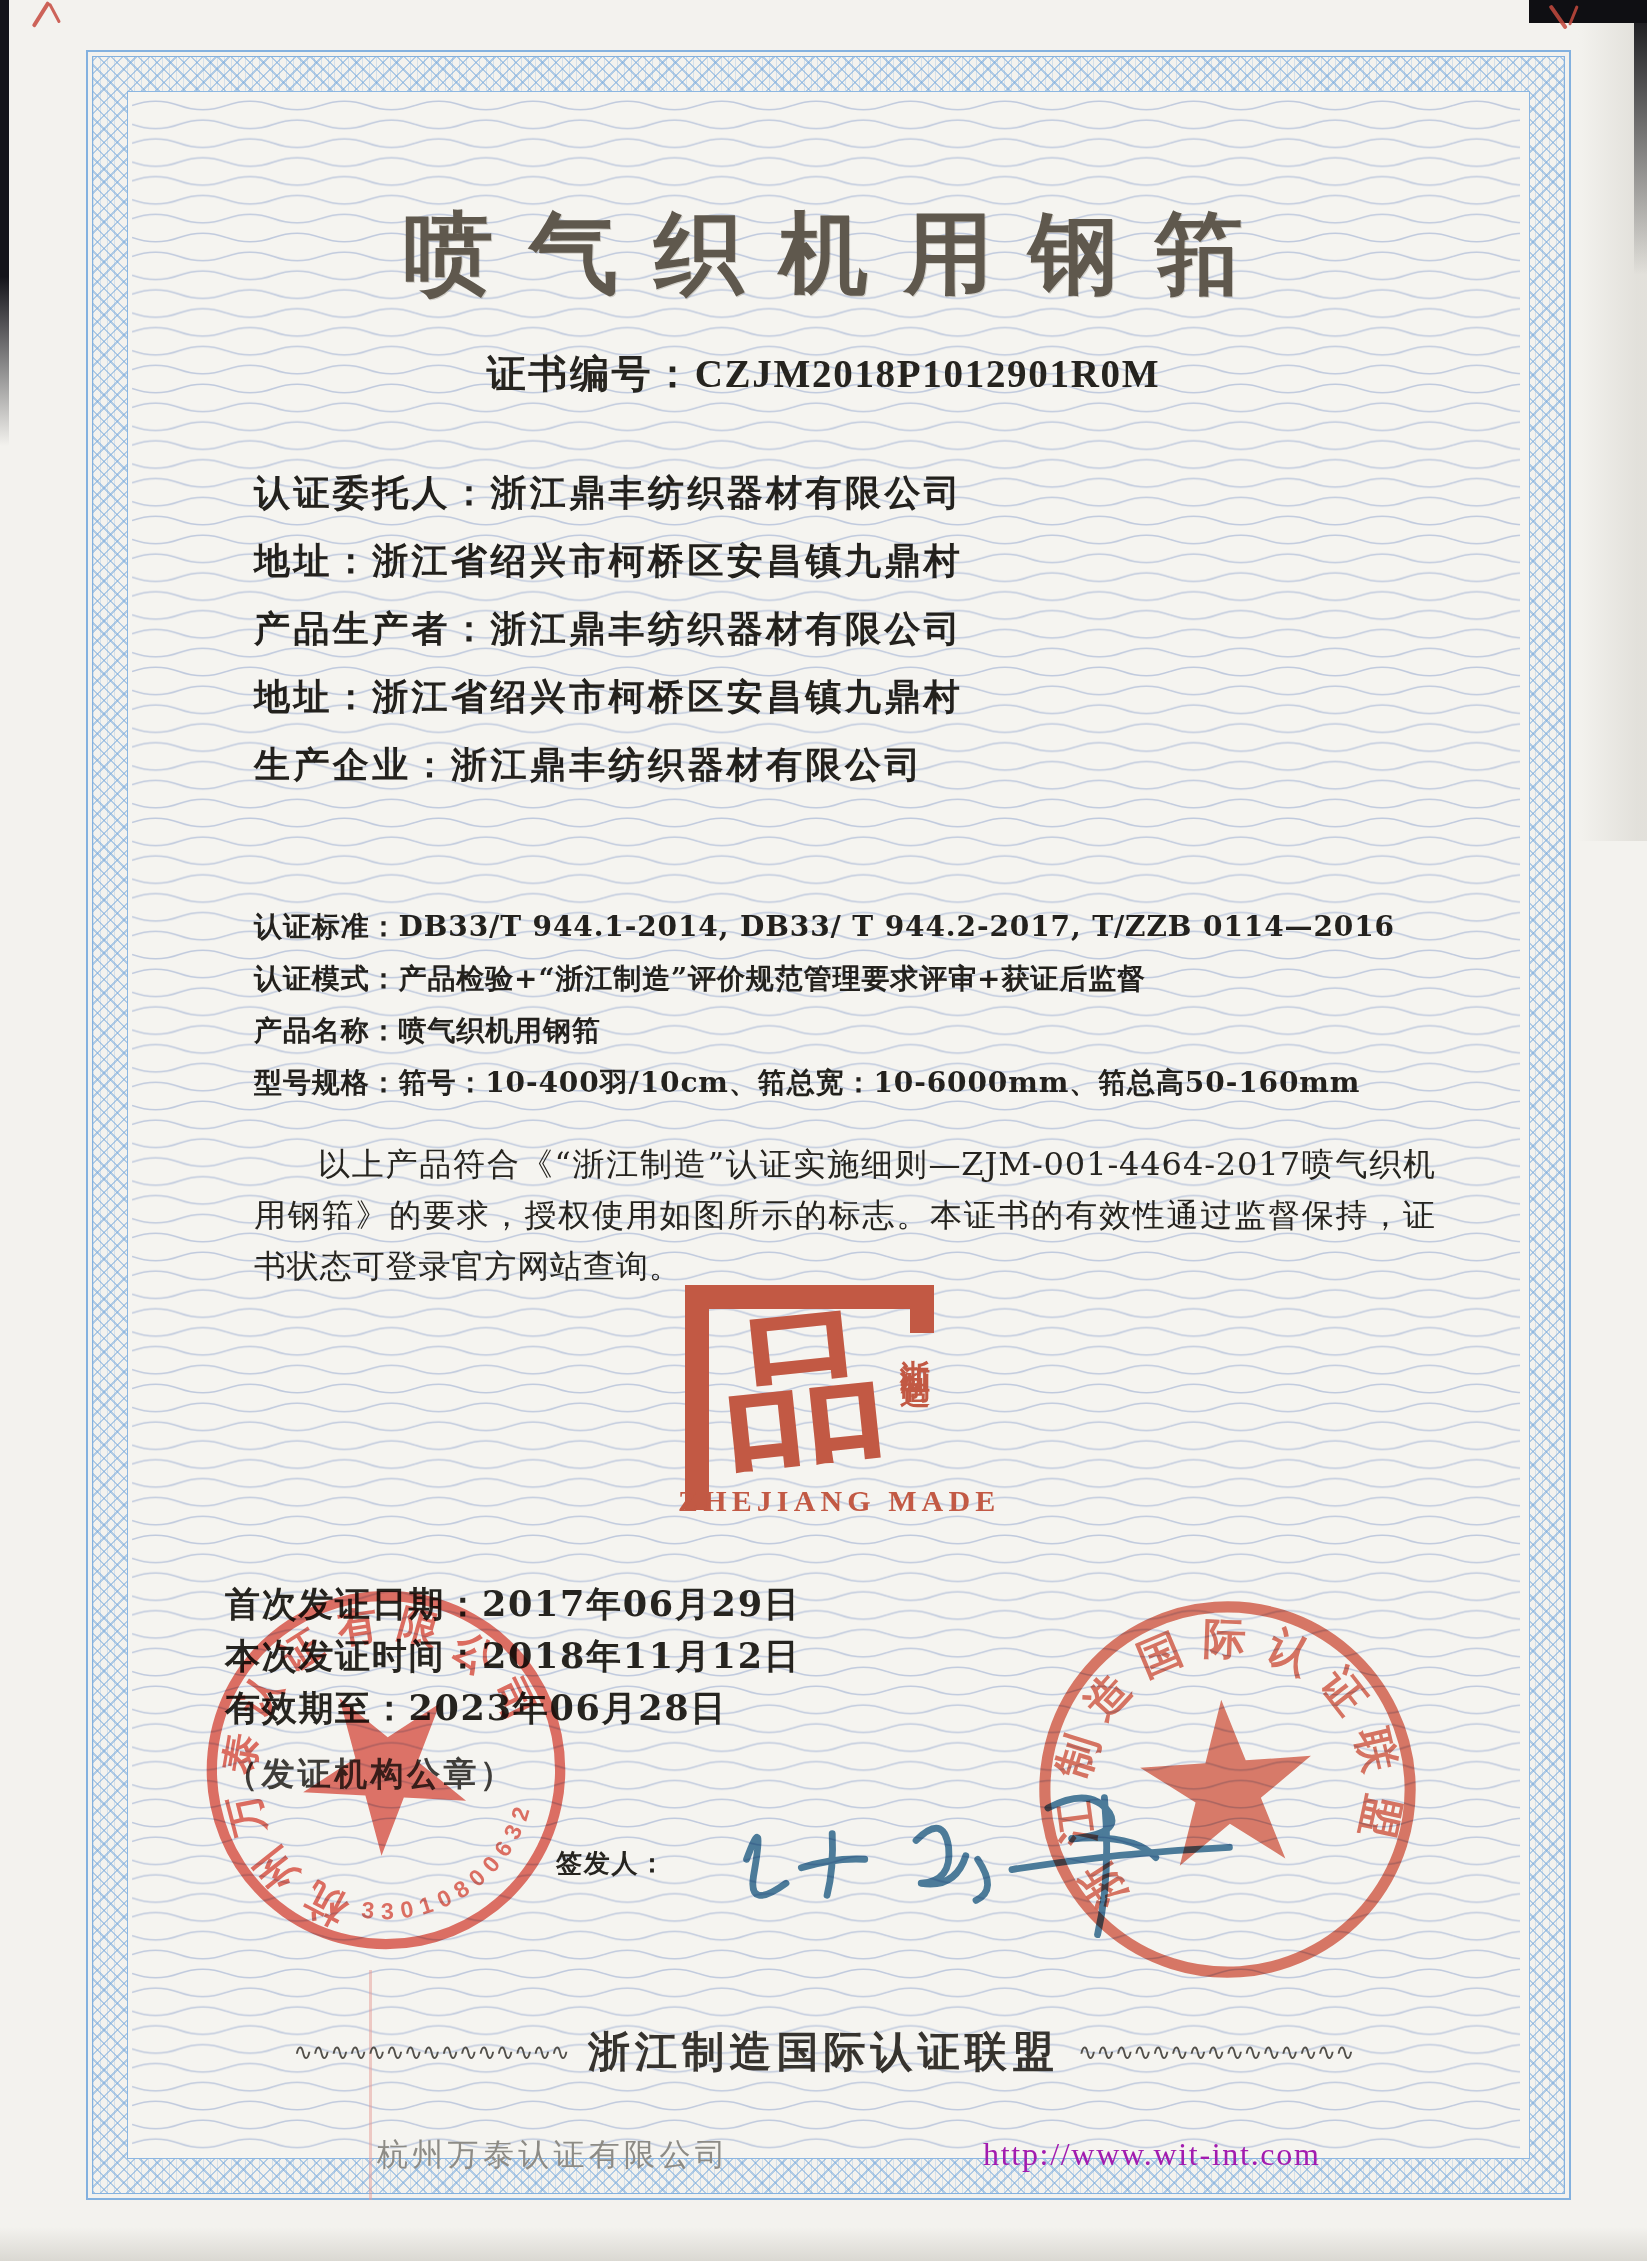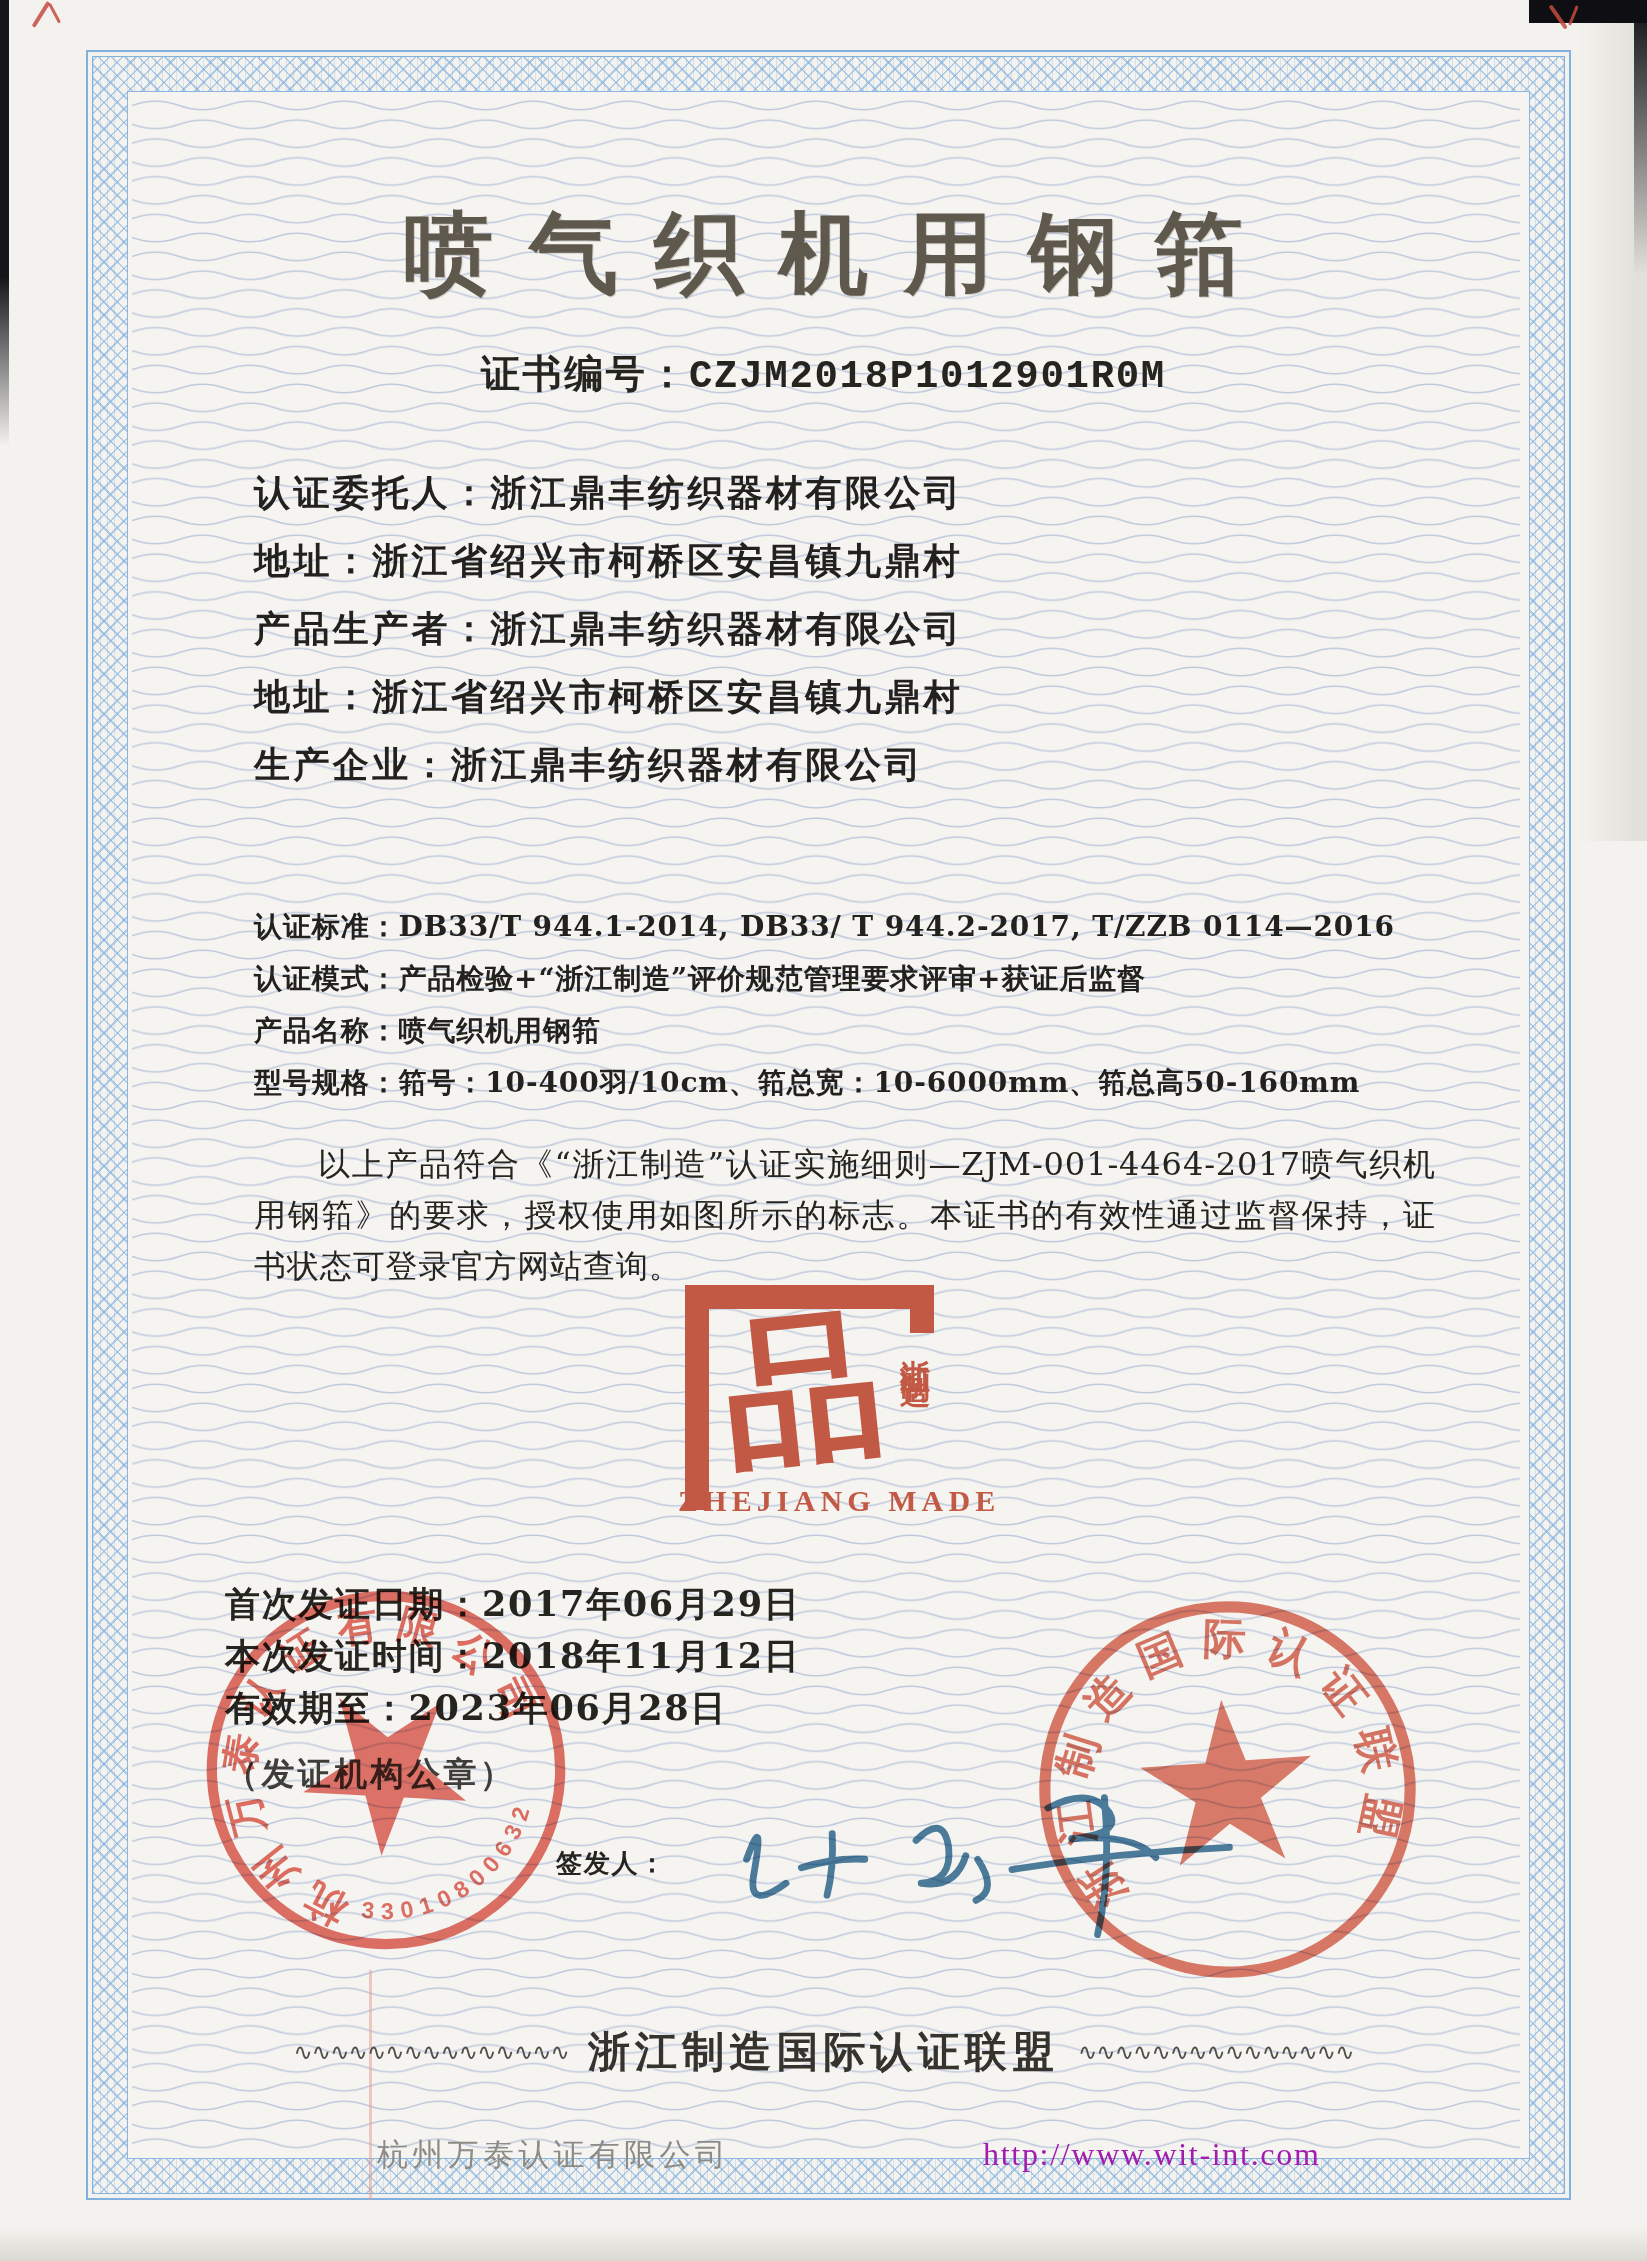--- a/index.html
+++ b/index.html
@@ -27,21 +27,21 @@
            repeating-linear-gradient(90deg, rgba(122,171,221,.25) 0 0.9px, rgba(0,0,0,0) 0.9px 6.9px);}
   .frame-inner{position:absolute;left:39px;top:39px;right:39px;bottom:39px;
          border:1.7px solid #8cb6e1;background:#f5f4f0;}
   .waves{position:absolute;left:132px;top:96px;width:1388px;height:2055px;}
   
   .title{position:absolute;left:0;top:194px;width:100%;text-align:center;
          font-size:89px;font-weight:700;color:#5f584d;letter-spacing:36px;text-indent:36px;
          font-family:"DejaVu Serif", serif;text-shadow:0.9px 0.9px 0 rgba(95,88,77,.25);}
   .certno{position:absolute;left:0;top:347px;width:100%;text-align:center;
          font-size:39px;font-weight:700;color:#26241f;letter-spacing:2.6px;}
-  .certno .num{font-family:Liberation Mono, monospace;font-weight:700;letter-spacing:1.7px;}
+  .certno .num{font-family:Liberation Serif, serif;font-weight:700;letter-spacing:1.7px;}
   .fields{position:absolute;left:254px;top:458px;font-size:36px;font-weight:700;color:#23211d;}
   .fields .line{height:68px;line-height:68px;letter-spacing:3.4px;}
   .specs{position:absolute;left:254px;top:901px;font-size:28px;font-weight:700;color:#23211d;}
   .specs .line{height:52px;line-height:52px;letter-spacing:0.9px;}
   .statement{position:absolute;left:254px;top:1139px;width:1182px;
          font-size:32px;line-height:51px;color:#26241f;text-align:justify;text-indent:2em;
          font-weight:500;letter-spacing:0.9px;}
   
   .logo{position:absolute;left:685px;top:1285px;width:250px;height:238px;}
   .logo .bar-left{position:absolute;left:0;top:0;width:24px;height:225px;background:#c25944;}

